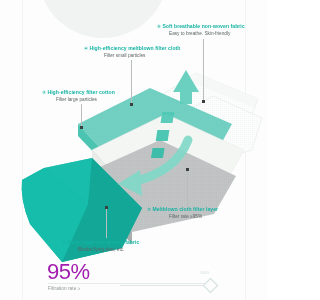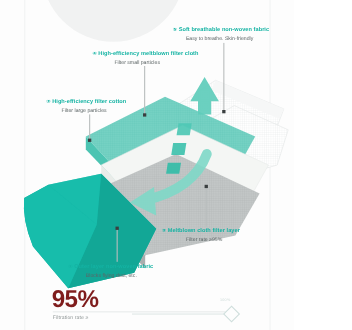--- a/index.html
+++ b/index.html
@@ -33,22 +33,22 @@
   .lb4 .sub{padding-left:20px;}
   .lb3 .sub{padding-left:14px;}
   .lb2 .sub{padding-left:22px;}
   .lb1 .sub{padding-left:16px;}
 
   
   .leader{position:absolute;background:#b9bdbd;width:1px;}
   .dot{position:absolute;width:3px;height:3px;background:#3a3f40;}
 
   
-  .footer-num{position:absolute;left:47px;top:261px;font-size:22px;font-weight:bold;
-              color:#7f1d1d;letter-spacing:-.5px;line-height:22px;}
+  .footer-num{position:absolute;left:47px;top:261px;font-size:22px;font-weight:normal;
+              color:#a21caf;letter-spacing:-.5px;line-height:22px;}
   .footer-cap{position:absolute;left:48px;top:286px;font-size:4.6px;color:#8e9595;letter-spacing:.1px;}
   .footer-rule{position:absolute;left:48px;top:283px;width:160px;height:1px;background:#e7eaea;}
   .deco-line{position:absolute;left:120px;top:285px;width:85px;height:1px;background:#dfe8e7;}
   .deco-diamond{position:absolute;left:205px;top:280px;width:9px;height:9px;
                 border:1px solid #cfdedc;transform:rotate(45deg);background:#fdfdfd;}
   .deco-cap{position:absolute;left:200px;top:271px;font-size:3.4px;color:#cfdcda;letter-spacing:.2px;}
 </style>
 </head>
 <body>
 

